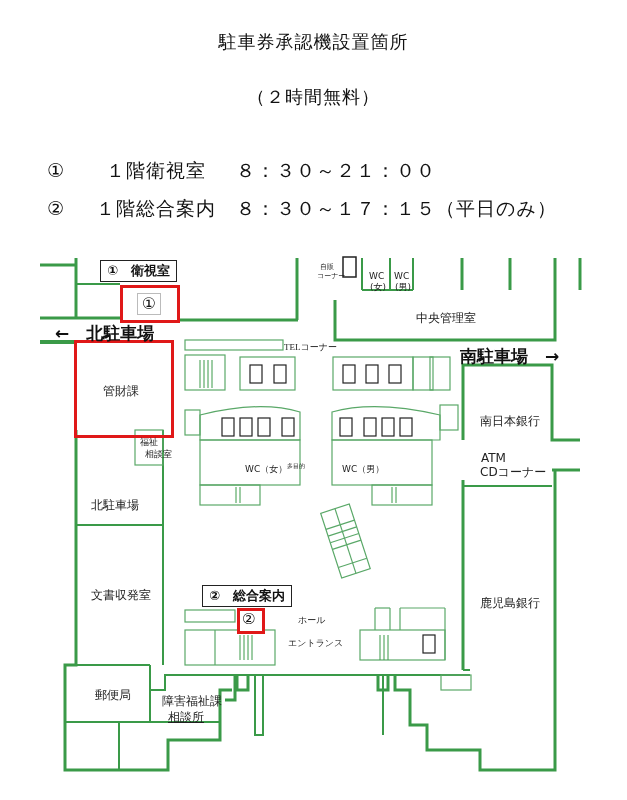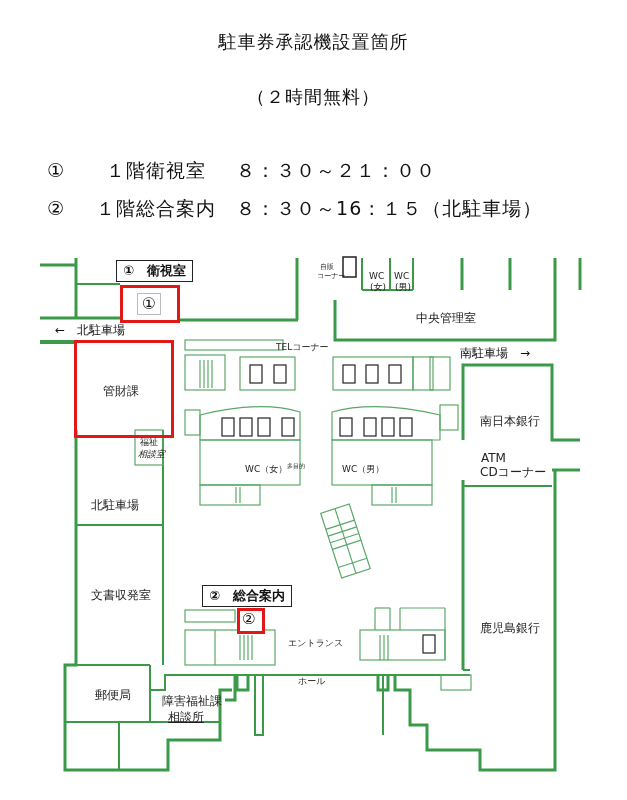--- a/index.html
+++ b/index.html
@@ -4,36 +4,36 @@
 <style>
   html, body { margin:0; padding:0; background:#ffffff; }
   body { width:627px; height:800px; position:relative; overflow:hidden;
          font-family: "DejaVu Sans", "Liberation Sans", sans-serif; color:#111; }
   .title { position:absolute; left:0; width:627px; text-align:center; font-size:18px; letter-spacing:1px; }
   .hours-row { position:absolute; left:22px; font-size:19px; white-space:pre; letter-spacing:1px;text-align:center; }
   .hours-row span { display:inline-block; }
   .map { position:absolute; left:0; top:0; width:627px; height:800px; }
   .lbl { position:absolute; white-space:nowrap; font-size:12px; color:#222; }
   .lbl-sm { font-size:9px; }
-  .lbl-bold { font-weight:normal; font-size:12px; color:#111; }
+  .lbl-bold { font-weight:bold; font-size:17px; color:#111; }
   .callout { position:absolute; border:1.5px solid #222; background:#fff; font-weight:bold; font-size:13px; padding:1px 6px; white-space:nowrap; }
   .marker { position:absolute; border:3px solid #e01818; background:#fff; }
   .marker-inner { position:absolute; font-size:16px; border:1px solid #bbb; text-align:center; line-height:20px; }
 </style>
 </head>
 <body>
 
 <div class="title" style="top:30px;">駐車券承認機設置箇所</div>
 <div class="title" style="top:52px;margin-top:33px;">（２時間無料）</div>
 
 <div class="hours-row" style="top:136px;">
   <span style="width:40px;">①</span><span style="width:160px;">１階衛視室</span><span>８：３０～２１：００</span>
 </div>
 <div class="hours-row" style="top:174px;">
-  <span style="width:40px;">②</span><span style="width:160px;">１階総合案内</span><span>８：３０～16：１５</span><span>（北駐車場）</span>
+  <span style="width:40px;">②</span><span style="width:160px;">１階総合案内</span><span>８：３０～１７：１５</span><span>（平日のみ）</span>
 </div>
 
 <svg class="map" viewBox="0 0 627 800" xmlns="http://www.w3.org/2000/svg">
   <g fill="none" stroke="#3a9a48" stroke-width="3">
 
     <line x1="40" y1="265" x2="75" y2="265"></line>
     <line x1="76" y1="258" x2="76" y2="318"></line>
     <line x1="40" y1="318" x2="120" y2="318"></line>
     <line x1="180" y1="320" x2="298" y2="320"></line>
     <line x1="297" y1="258" x2="297" y2="320"></line>
@@ -145,52 +145,52 @@
     <rect x="340" y="418" width="12" height="18"></rect>
       <rect x="364" y="418" width="12" height="18"></rect>
     <rect x="382" y="418" width="12" height="18"></rect>
       <rect x="400" y="418" width="12" height="18"></rect>
     <rect x="423" y="635" width="12" height="18"></rect>
   </g>
 
   <rect x="343" y="257" width="13" height="20" fill="#fff" stroke="#222" stroke-width="1.5"></rect>
 </svg>
 
-<div class="callout" style="left:116px; top:260px;">①　衛視室</div>
+<div class="callout" style="left:100px; top:260px;">①　衛視室</div>
 <div class="marker" style="left:120px; top:285px; width:54px; height:32px;">
   <div class="marker-inner" style="left:14px; top:5px; width:22px; height:20px;">①</div>
 </div>
 
 <div class="callout" style="left:202px; top:585px;">②　総合案内</div>
 <div class="marker" style="left:237px; top:608px; width:22px; height:20px;">
   <div style="position:absolute; left:2px; top:-1px; font-size:15px;">②</div>
 </div>
 
 <div class="marker" style="left:74px; top:340px; width:94px; height:92px; background:transparent;"></div>
 
 <div class="lbl lbl-bold" style="left:55px; top:322px;">←　北駐車場</div>
 <div class="lbl lbl-bold" style="left:460px; top:345px;text-align:center;">南駐車場　→</div>
 
 <div class="lbl" style="left:103px; top:383px;">管財課</div>
 <div class="lbl lbl-sm" style="left:140px; top:436px;">福祉</div>
-<div class="lbl lbl-sm" style="left:138px; top:448px;font-style:italic;">相談室</div>
+<div class="lbl lbl-sm" style="left:145px; top:448px;">相談室</div>
 <div class="lbl" style="left:91px; top:497px;">北駐車場</div>
 <div class="lbl" style="left:91px; top:587px;">文書収発室</div>
 <div class="lbl" style="left:95px; top:687px;">郵便局</div>
 <div class="lbl" style="left:162px; top:693px;">障害福祉課</div>
 <div class="lbl" style="left:168px; top:709px;text-decoration:underline;">相談所</div>
 <div class="lbl" style="left:416px; top:310px;">中央管理室</div>
 <div class="lbl" style="left:480px; top:391px;margin-top:22px;">南日本銀行</div>
 <div class="lbl" style="left:481px; top:451px;">ATM</div>
 <div class="lbl" style="left:480px; top:464px;">CDコーナー</div>
-<div class="lbl" style="left:480px; top:620px;">鹿児島銀行</div>
+<div class="lbl" style="left:480px; top:595px;">鹿児島銀行</div>
 <div class="lbl lbl-sm" style="left:288px; top:637px;">エントランス</div>
-<div class="lbl lbl-sm" style="left:298px; top:675px;">ホール</div>
+<div class="lbl lbl-sm" style="left:298px; top:614px;">ホール</div>
 <div class="lbl lbl-sm" style="left:245px; top:463px;">WC（女）</div>
 <div class="lbl lbl-sm" style="left:342px; top:463px;">WC（男）</div>
 <div class="lbl lbl-sm" style="left:369px; top:271px;">WC</div>
 <div class="lbl lbl-sm" style="left:370px; top:281px;">(女)</div>
 <div class="lbl lbl-sm" style="left:394px; top:271px;">WC</div>
 <div class="lbl lbl-sm" style="left:395px; top:281px;">(男)</div>
-<div class="lbl lbl-sm" style="left:276px; top:341px;">TELコーナー</div>
+<div class="lbl lbl-sm" style="left:284px; top:341px;font-family:Liberation Serif, serif;">TELコーナー</div>
 <div class="lbl lbl-sm" style="left:320px; top:262px; font-size:7px;">自販</div>
 <div class="lbl lbl-sm" style="left:317px; top:271px; font-size:7px;">コーナー</div>
 <div class="lbl lbl-sm" style="left:287px; top:462px; font-size:6px;">多目的</div>
 
 </body></html>

